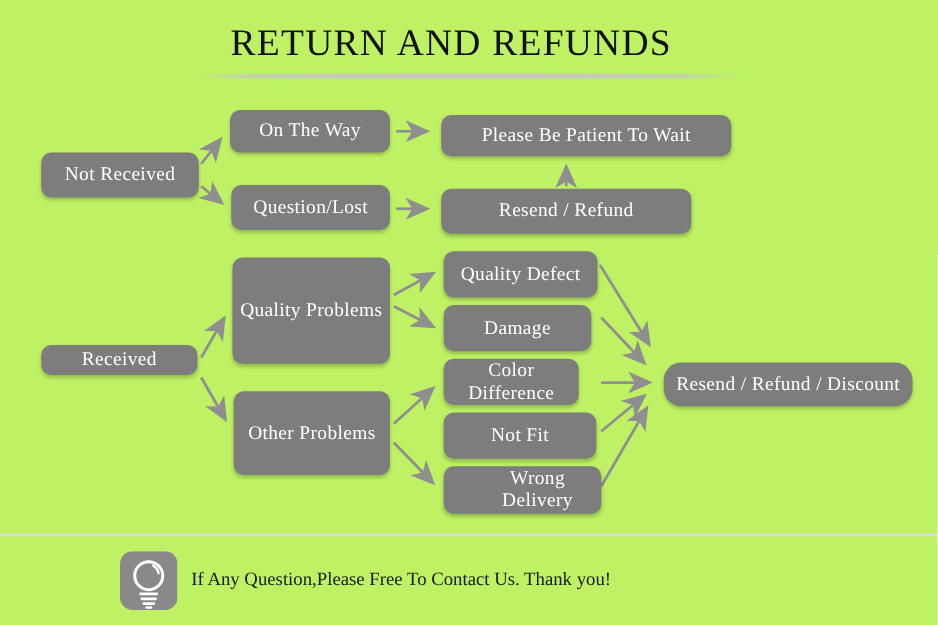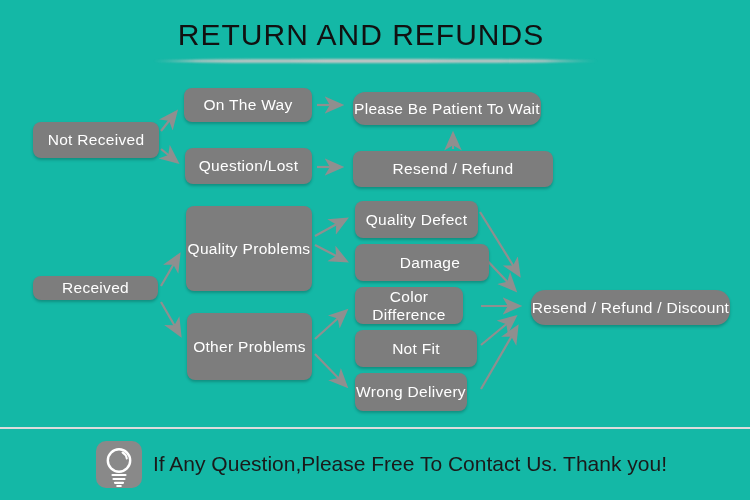--- a/index.html
+++ b/index.html
@@ -1,37 +1,37 @@
 <!DOCTYPE html>
 <html><head>
 <meta charset="utf-8">
 <style>
   html,body{margin:0;padding:0;background:#ffffff;}
-  #page{position:relative;width:750px;height:500px;background:#14b8a6;overflow:hidden;
-        font-family:Liberation Sans, sans-serif;}
+  #page{position:relative;width:750px;height:500px;background:#bef264;overflow:hidden;
+        font-family:Liberation Serif, serif;}
   
   .title{position:absolute;left:0;top:18px;width:750px;text-align:center;
          transform:translateX(-14px);
          font-size:30px;font-weight:400;letter-spacing:1px;color:#111111;}
   .title-underline{position:absolute;left:152px;top:59px;width:446px;height:4px;
          border-radius:50%;
          background:linear-gradient(to right, rgba(200,200,200,0) 0%, #c6c6c6 10%, #c6c6c6 88%, rgba(200,200,200,0) 100%);
          filter:blur(1px);}
   
   .node{position:absolute;background:#7d7d7d;border-radius:8px;color:#ffffff;
         display:flex;align-items:center;justify-content:center;text-align:center;
         font-size:15.5px;letter-spacing:0.3px;
         box-shadow:0 2px 3px rgba(0,0,0,0.22);}
   
   #arrows{position:absolute;left:0;top:0;width:750px;height:500px;pointer-events:none;}
   
   .footer-divider{position:absolute;left:0;top:427px;width:750px;height:2px;background:#dcdcdc;}
   .footer{position:absolute;left:96px;top:440px;height:48px;display:flex;align-items:center;}
   .bulb-wrap{width:46px;height:47px;flex:0 0 auto;}
-  .footer-text{margin-left:11px;font-size:21px;color:#1a1a1a;white-space:nowrap;}
+  .footer-text{margin-left:11px;font-size:15px;color:#1a1a1a;white-space:nowrap;}
 </style>
 </head>
 <body>
 
 <div id="page">
 
   <div class="title">RETURN AND REFUNDS</div>
   <div class="title-underline"></div>
 
   <svg id="arrows" width="750" height="500" viewBox="0 0 750 500">
@@ -59,39 +59,39 @@
       <line x1="481" y1="389" x2="517" y2="327" marker-end="url(#ah)"></line>
     </g>
   </svg>
 
   <div class="node" style="left:184px;top:88px;width:128px;height:34px;">On The Way</div>
 
   <div class="node" style="left:33px;top:122px;width:126px;height:36px;">Not Received</div>
 
   <div class="node" style="left:185px;top:148px;width:127px;height:36px;">Question/Lost</div>
 
-  <div class="node" style="left:353px;top:92px;width:188px;height:33px;border-radius:12px;">Please Be Patient To Wait</div>
+  <div class="node" style="left:353px;top:92px;width:232px;height:33px;">Please Be Patient To Wait</div>
 
   <div class="node" style="left:353px;top:151px;width:200px;height:36px;text-align:center;">Resend / Refund</div>
 
   <div class="node" style="left:33px;top:276px;width:125px;height:24px;">Received</div>
 
   <div class="node" style="left:186px;top:206px;width:126px;height:85px;">Quality Problems</div>
 
   <div class="node" style="left:187px;top:313px;width:125px;height:67px;">Other Problems</div>
 
   <div class="node" style="left:355px;top:201px;width:123px;height:37px;">Quality Defect</div>
 
-  <div class="node" style="left:355px;top:244px;width:118px;height:37px;padding-left:16px;">Damage</div>
+  <div class="node" style="left:355px;top:244px;width:118px;height:37px;">Damage</div>
 
   <div class="node" style="left:355px;top:287px;width:108px;height:37px;">Color Difference</div>
 
   <div class="node" style="left:355px;top:330px;width:122px;height:37px;text-align:right;">Not Fit</div>
 
-  <div class="node" style="left:355px;top:373px;width:112px;height:38px;">Wrong Delivery</div>
+  <div class="node" style="left:355px;top:373px;width:102px;height:38px;padding-left:24px;">Wrong Delivery</div>
 
   <div class="node" style="left:531px;top:290px;width:199px;height:35px;border-radius:14px;">Resend / Refund / Discount</div>
 
   <div class="footer-divider"></div>
   <div class="footer">
     <span class="bulb-wrap">
       <svg width="46" height="47" viewBox="0 0 46 47">
         <rect x="0" y="0" width="46" height="47" rx="10" fill="#898989"></rect>
         <circle cx="23" cy="19.5" r="11.2" stroke="#ffffff" stroke-width="2.4" fill="none"></circle>
         <path d="M 26.5 11.5 A 8.2 8.2 0 0 1 30.8 17.5" stroke="#ffffff" stroke-width="2" fill="none" stroke-linecap="round"></path>

